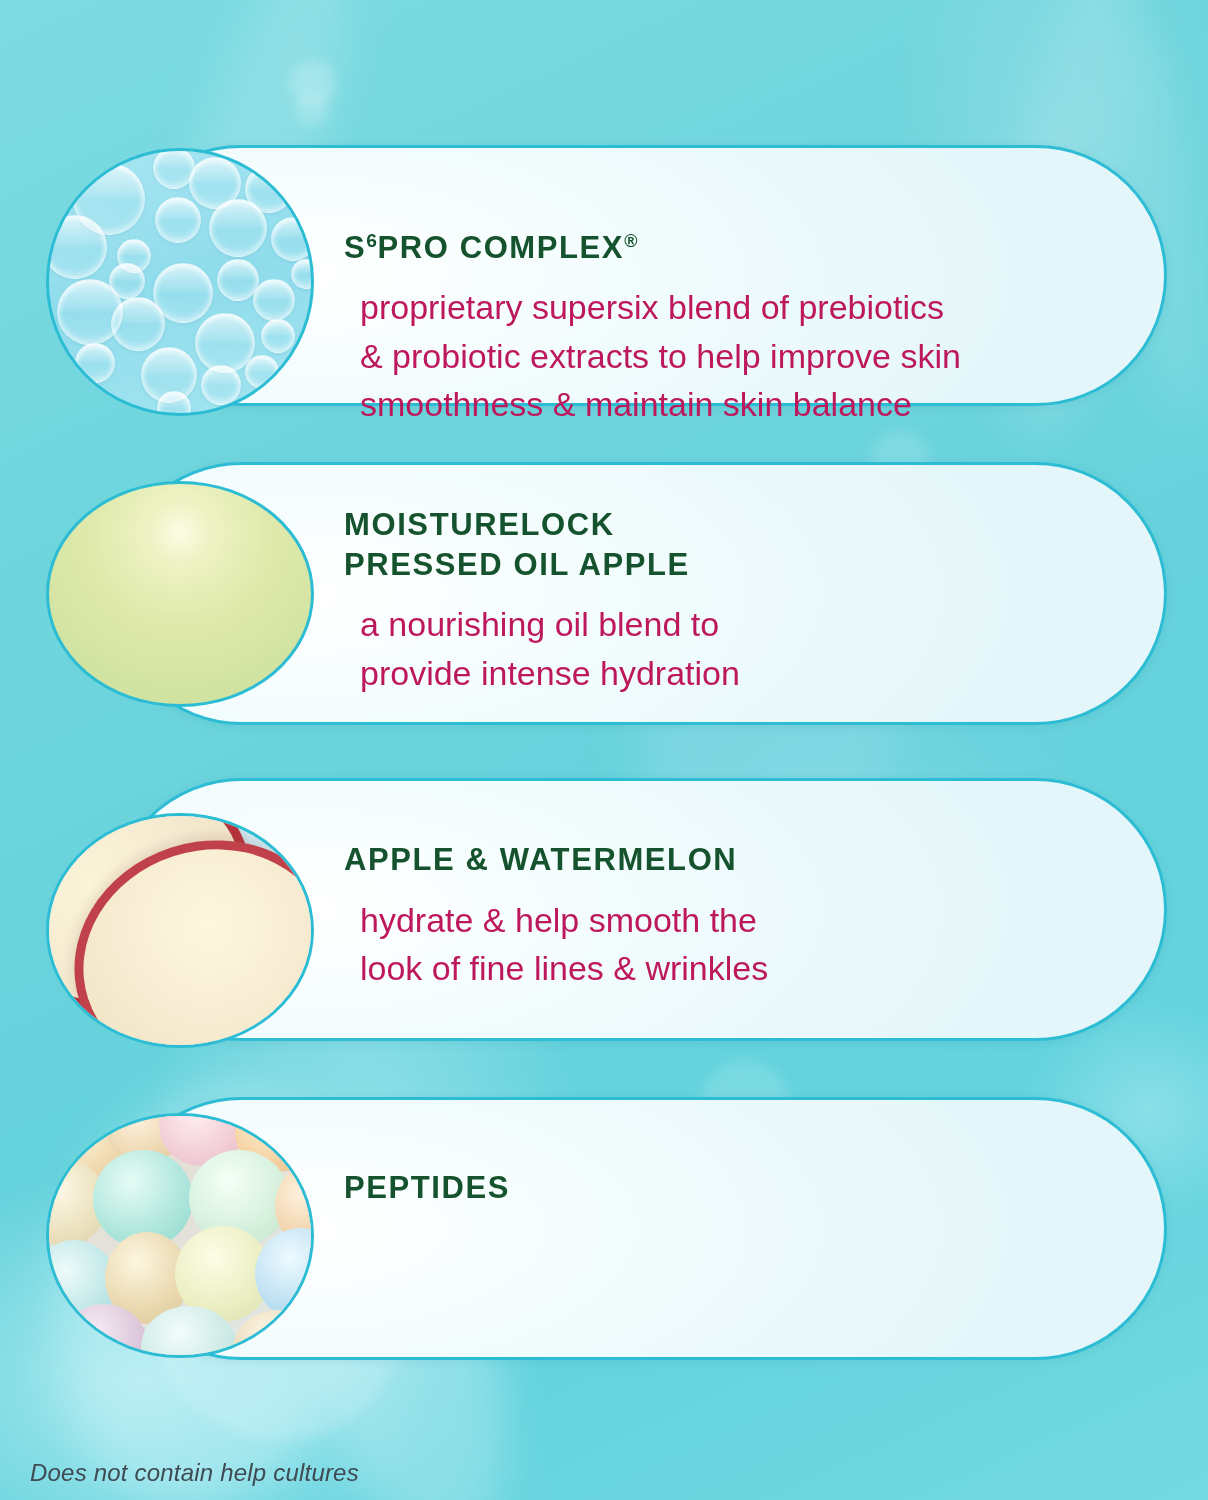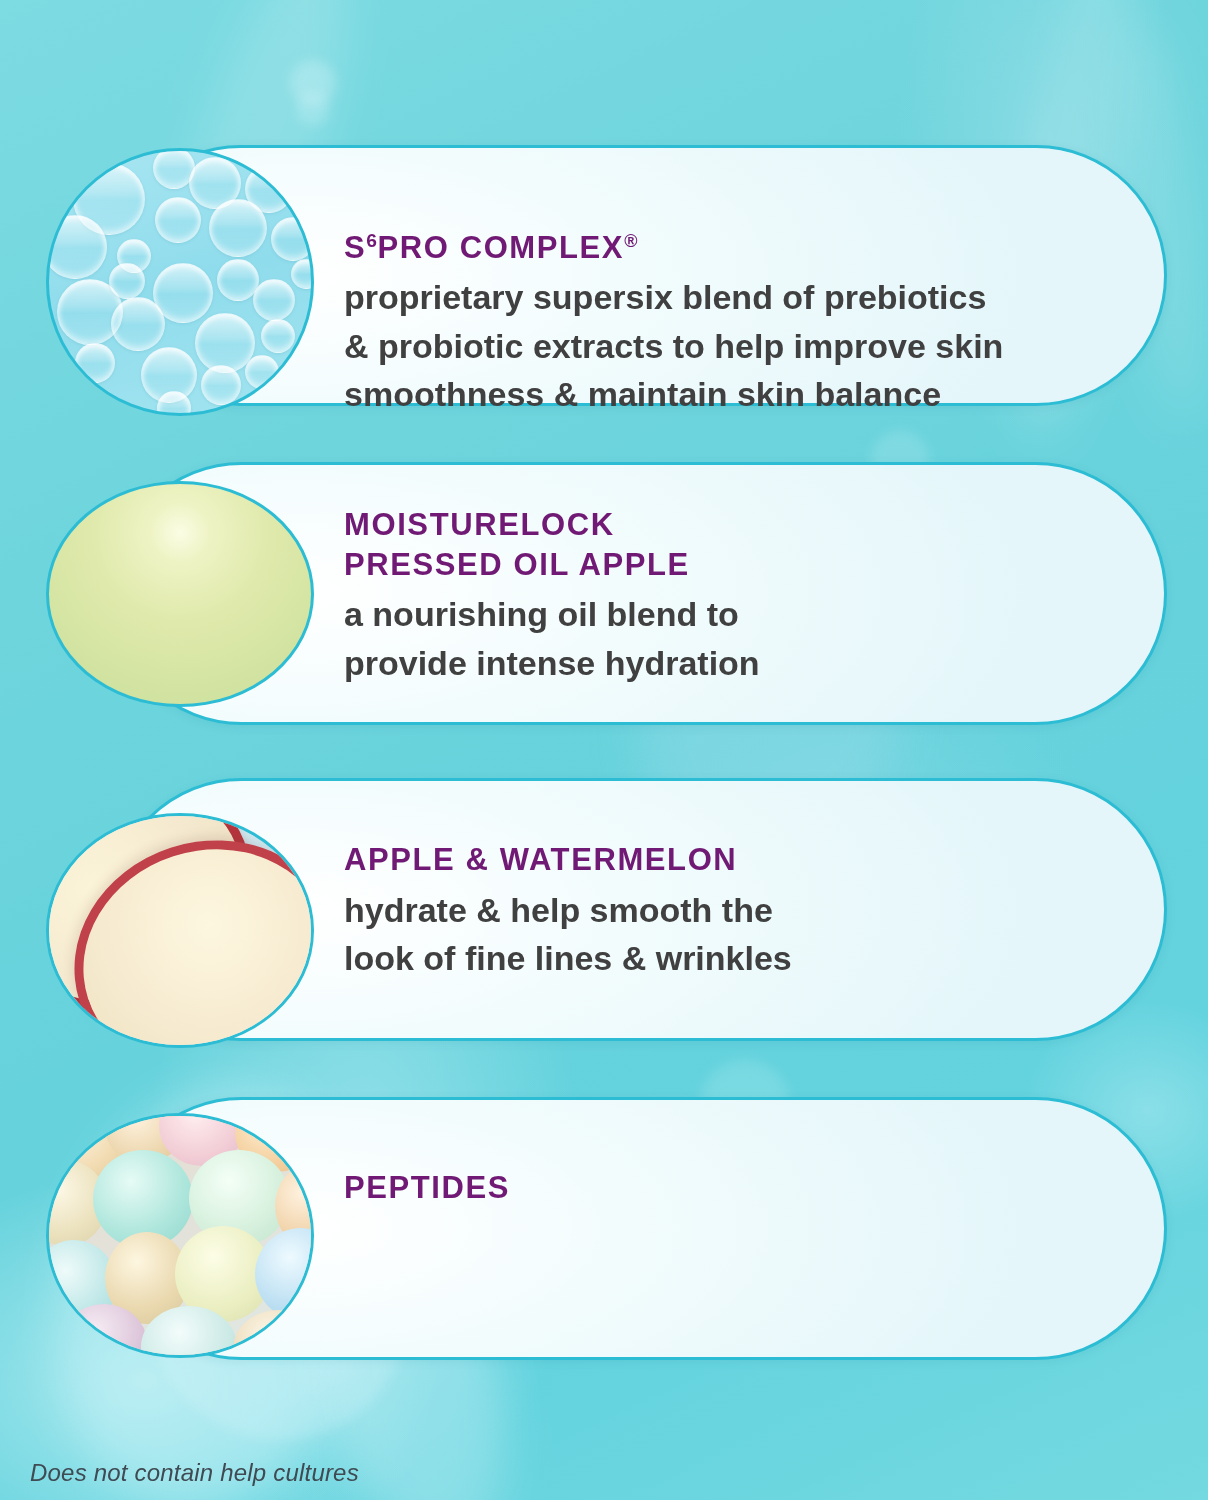--- a/index.html
+++ b/index.html
@@ -103,45 +103,45 @@
     box-sizing: border-box;
     filter: blur(0.6px);
   }
 
   
   .card-text {
     position: absolute;
     z-index: 4;
   }
   .heading {
-    color: #701a75;
+    color: #14532d;
     font-weight: bold;
     font-size: 31px;
     letter-spacing: 1.6px;
     line-height: 1.28;
     margin: 0 0 6px 0;
     white-space: pre-line;
   }
   .heading sup {
     font-size: 0.62em;
     vertical-align: super;
     letter-spacing: 0.5px;
   }
   .heading .reg {
     font-size: 0.58em;
     vertical-align: super;
     letter-spacing: 0;
   }
   .body {
-    color: #404040;
+    color: #be185d;
     font-size: 34px;
     line-height: 1.42;
-    margin: 0;
+    margin: 16px;
     white-space: pre-line;
-    font-weight: 700;
+    font-weight: 400;
   }
 
   .footnote {
     position: absolute;
     left: 30px;
     top: 1459px;
     font-family: "Liberation Sans", sans-serif;
     font-style: italic;
     font-size: 24px;
     color: #3f4a52;

